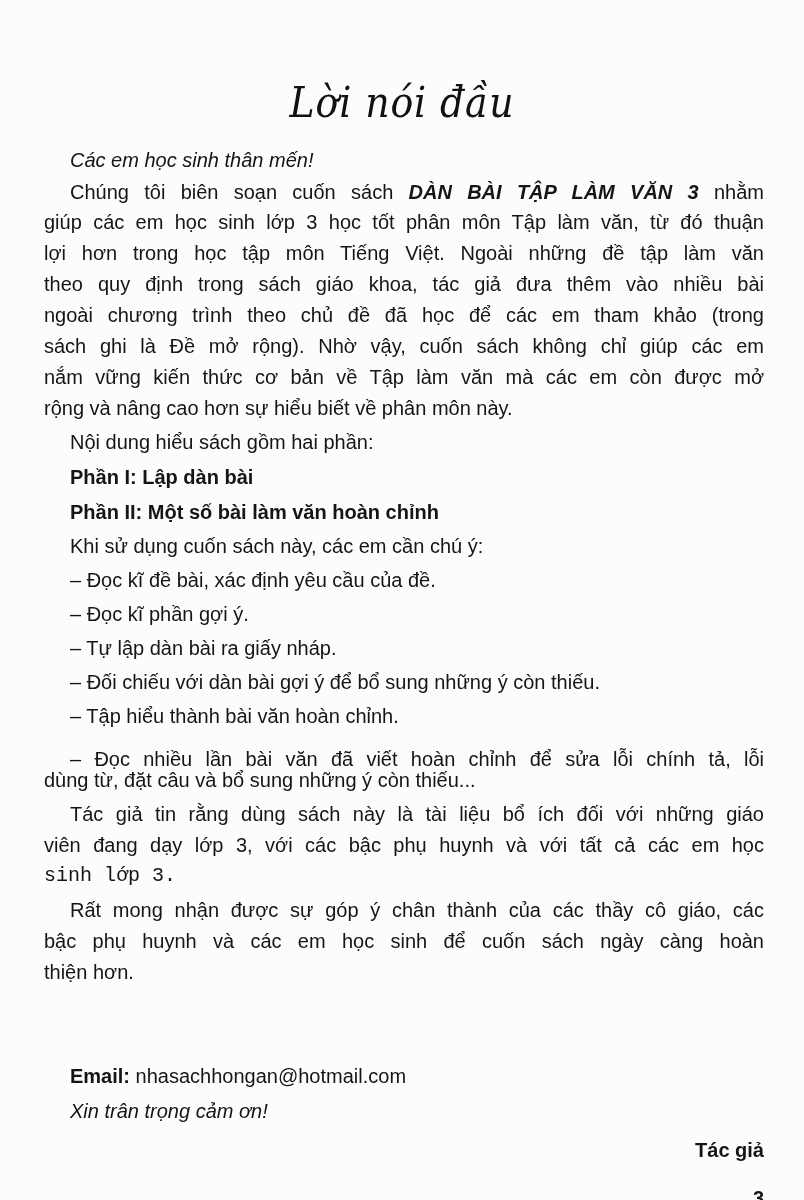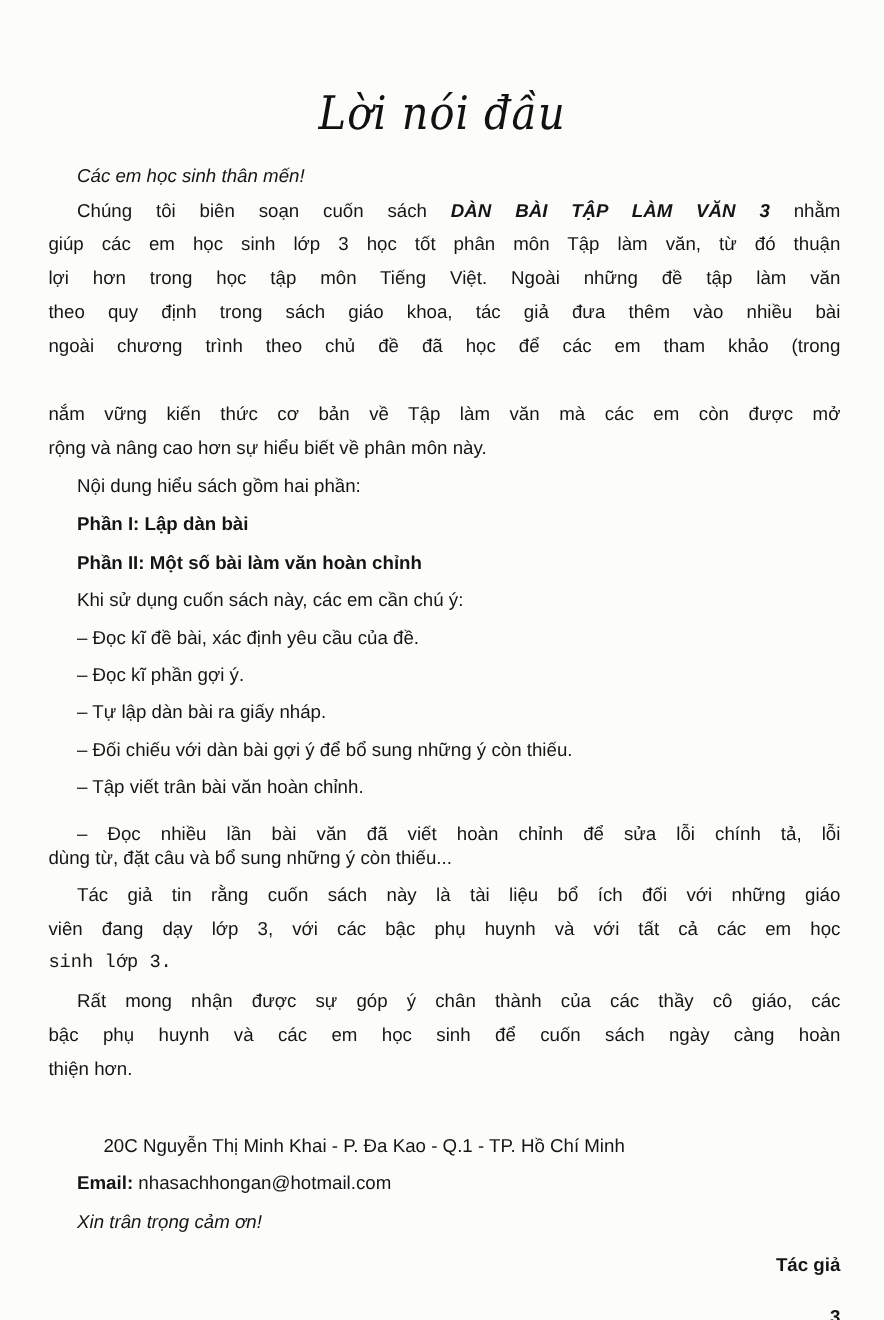--- a/index.html
+++ b/index.html
@@ -17,21 +17,21 @@
     text-align: center;
     font-family: "DejaVu Serif", serif;
     font-style: italic;
     font-size: 42px;
     letter-spacing: 1px;
     color: #111;
     transform: scaleX(0.9);
   }
   .line {
     position: absolute;
-    font-size: 17px;
+    font-size: 20px;
     line-height: 28px;
     white-space: nowrap;
     transform-origin: left top;
   }
   .just { left: 44px; width: 720px; text-align: justify; text-align-last: justify; }
   .ind { left: 70px; }
   .ind2 { left: 94px; }
   .it { font-style: italic; }
   .b { font-weight: bold; }
   .bi { font-weight: bold; font-style: italic; }
@@ -46,46 +46,46 @@
 
   <div class="line ind it" style="top:146px">Các em học sinh thân mến!</div>
 
   <div class="line ind" style="top:178px; left:70px; width:694px; text-align:justify; text-align-last:justify;">
     <span>Chúng tôi biên soạn cuốn sách </span><span class="bi">DÀN BÀI TẬP LÀM VĂN 3</span><span> nhằm</span>
   </div>
   <div class="line just" style="top:208px">giúp các em học sinh lớp 3 học tốt phân môn Tập làm văn, từ đó thuận</div>
   <div class="line just" style="top:239px">lợi hơn trong học tập môn Tiếng Việt. Ngoài những đề tập làm văn</div>
   <div class="line just" style="top:270px">theo quy định trong sách giáo khoa, tác giả đưa thêm vào nhiều bài</div>
   <div class="line just" style="top:301px">ngoài chương trình theo chủ đề đã học để các em tham khảo (trong</div>
+  <div class="line just" style="top:332px">sách ghi là Đề mở rộng). Nhờ vậy, cuốn sách không chỉ giúp các em</div>
   <div class="line just" style="top:363px">nắm vững kiến thức cơ bản về Tập làm văn mà các em còn được mở</div>
   <div class="line" style="top:394px; left:44px;">rộng và nâng cao hơn sự hiểu biết về phân môn này.</div>
 
   <div class="line ind" style="top:428px">Nội dung hiểu sách gồm hai phần:</div>
   <div class="line ind b" style="top:463px">Phần I: Lập dàn bài</div>
   <div class="line ind b" style="top:498px">Phần II: Một số bài làm văn hoàn chỉnh</div>
   <div class="line ind" style="top:532px">Khi sử dụng cuốn sách này, các em cần chú ý:</div>
 
   <div class="line ind" style="top:566px">– Đọc kĩ đề bài, xác định yêu cầu của đề.</div>
   <div class="line ind" style="top:600px">– Đọc kĩ phần gợi ý.</div>
   <div class="line ind" style="top:634px">– Tự lập dàn bài ra giấy nháp.</div>
   <div class="line ind" style="top:668px">– Đối chiếu với dàn bài gợi ý để bổ sung những ý còn thiếu.</div>
-  <div class="line ind" style="top:702px">– Tập viết trân bài văn hoàn chỉnh.</div>
+  <div class="line ind" style="top:702px">– Tập hiểu thành bài văn hoàn chỉnh.</div>
 
   <div class="line" style="top:745px; left:70px; width:694px; text-align:justify; text-align-last:justify;">– Đọc nhiều lần bài văn đã viết hoàn chỉnh để sửa lỗi chính tả, lỗi</div>
   <div class="line" style="top:766px; left:44px;">dùng từ, đặt câu và bổ sung những ý còn thiếu...</div>
 
-  <div class="line" style="top:800px; left:70px; width:694px; text-align:justify; text-align-last:justify;">Tác giả tin rằng cuốn sách này là tài liệu bổ ích đối với những giáo</div>
+  <div class="line" style="top:800px; left:70px; width:694px; text-align:justify; text-align-last:justify;">Tác giả tin rằng dùng sách này là tài liệu bổ ích đối với những giáo</div>
   <div class="line just" style="top:831px">viên đang dạy lớp 3, với các bậc phụ huynh và với tất cả các em học</div>
   <div class="line" style="top:862px; left:44px;font-family:Liberation Mono, monospace;">sinh lớp 3.</div>
 
   <div class="line" style="top:896px; left:70px; width:694px; text-align:justify; text-align-last:justify;">Rất mong nhận được sự góp ý chân thành của các thầy cô giáo, các</div>
   <div class="line just" style="top:927px">bậc phụ huynh và các em học sinh để cuốn sách ngày càng hoàn</div>
   <div class="line" style="top:958px; left:44px;">thiện hơn.</div>
 
-  <div class="line ind2" style="top:1028px">20C Nguyễn Thị Minh Khai - P. Đa Kao - Q.1 - TP. Hồ Chí Minh</div>
   <div class="line ind" style="top:1062px">
     <span class="b">Email:</span><span> nhasachhongan@hotmail.com</span>
   </div>
   <div class="line ind it" style="top:1097px">Xin trân trọng cảm ơn!</div>
 
   <div class="line right" style="top:1136px">Tác giả</div>
   <div class="line right" style="top:1186px; top:1156px; transform: translateY(28px);">3</div>
 </div>
 
 </body></html>

